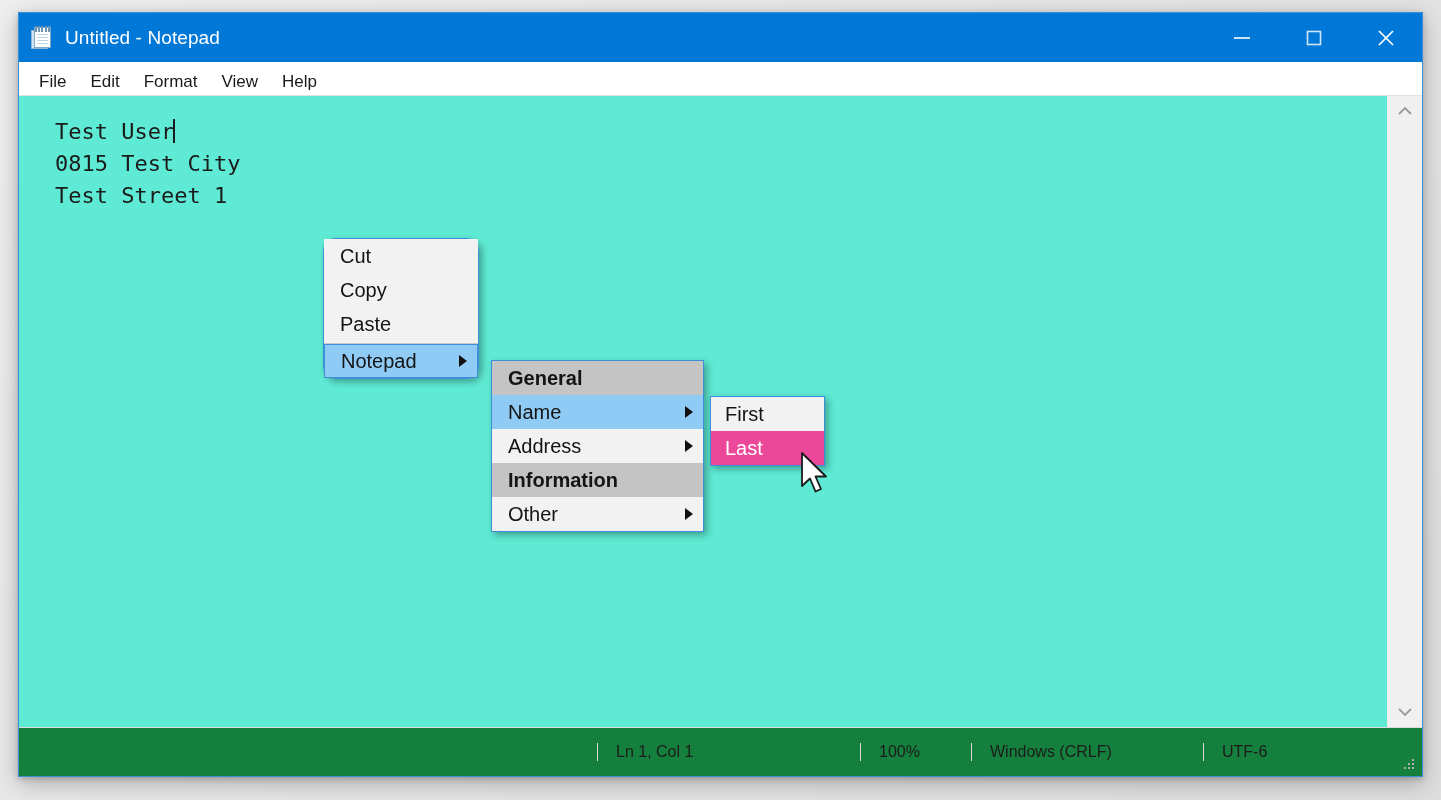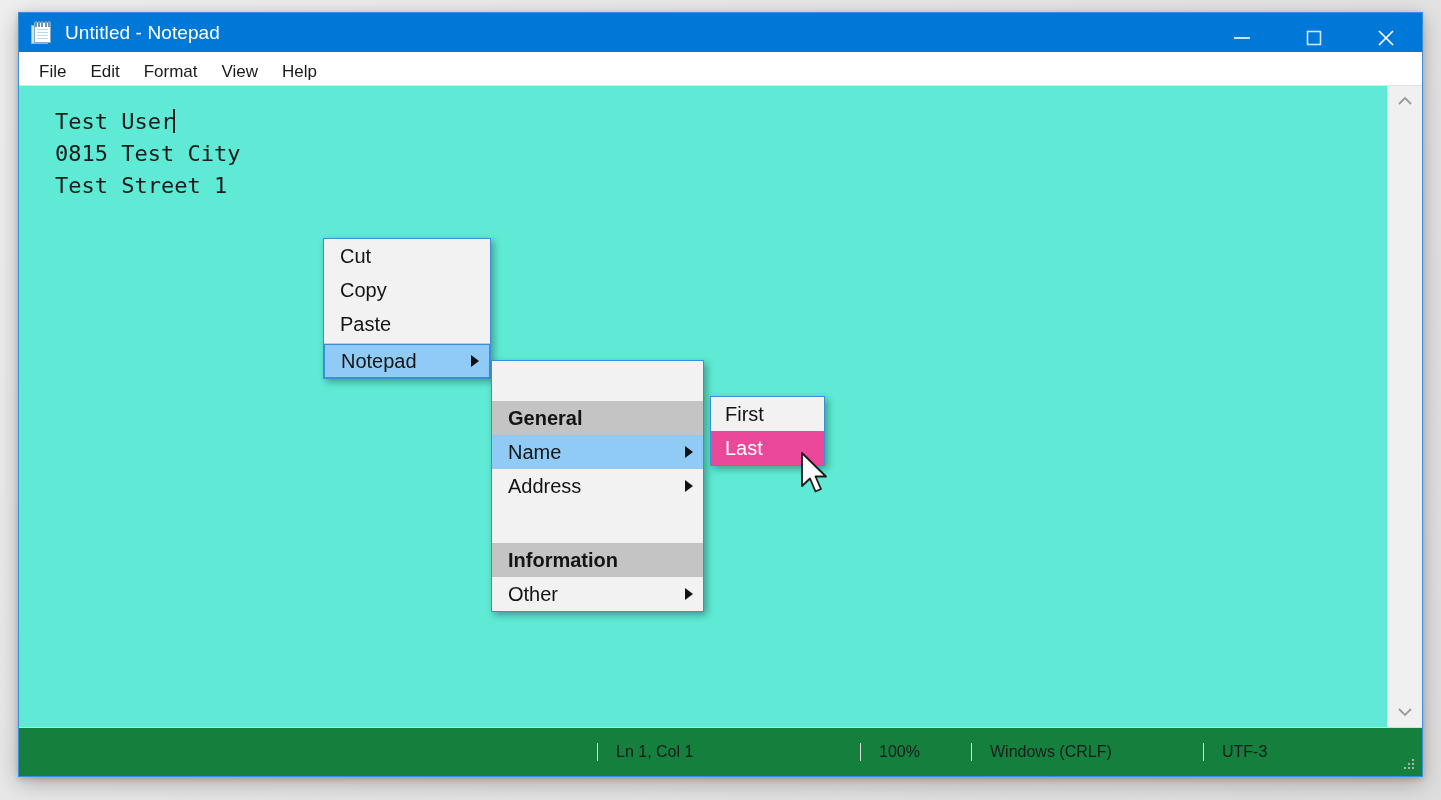--- a/index.html
+++ b/index.html
@@ -25,21 +25,21 @@
     background: #ffffff;
     border: 1px solid #3a8fd8;
     box-sizing: border-box;
     box-shadow: 0 6px 22px rgba(0,0,0,0.26), 0 2px 6px rgba(0,0,0,0.18);
     display: flex;
     flex-direction: column;
   }
 
   
   .titlebar {
-    height: 39px;
+    height: 49px;
     background: #0078d7;
     display: flex;
     align-items: center;
     flex: none;
     position: relative;
   }
   .title-left {
     display: flex;
     align-items: center;
     padding-left: 12px;
@@ -238,39 +238,39 @@
     margin-left: 14px;
   }
   .menu .sep {
     height: 1px;
     background: #c9c9c9;
     margin: 2px 0 0 0;
   }
   .menu .row.header {
     background: #c4c4c4;
     font-weight: bold;
-    margin-top: 40px;
   }
   .menu .row.hover {
     background: #8fcbf5;
   }
   .menu .row.selected {
     background: #ec4899;
     color: #ffffff;
   }
   .menu .row.hover-outline {
     background: #8fcbf5;
     border: 1px solid #3a8fd8;
   }
 
   
   #ctx-main {
     left: 323px;
     top: 238px;
-    width: 168px;
+    width: 156px;
+    border-radius: 12px;
   }
   #ctx-main .row { height: 34px; }
 
   
   #ctx-personal {
     left: 491px;
     top: 360px;
     width: 213px;
   }
   
@@ -361,21 +361,21 @@
           </svg>
       </div>
     </div>
   </div>
 
   <div class="statusbar">
     <div class="sb-spacer"></div>
     <div class="sb-cell sb-pos">Ln 1, Col 1</div>
     <div class="sb-cell sb-zoom">100%</div>
     <div class="sb-cell sb-eol">Windows (CRLF)</div>
-    <div class="sb-cell sb-enc">UTF-3</div>
+    <div class="sb-cell sb-enc">UTF-6</div>
     <div class="grip">
       <i style="left:8px;top:0"></i>
       <i style="left:4px;top:4px"></i>
         <i style="left:8px;top:4px"></i>
       <i style="left:0px;top:8px"></i>
         <i style="left:4px;top:8px"></i>
         <i style="left:8px;top:8px"></i>
     </div>
   </div>
 </div>

